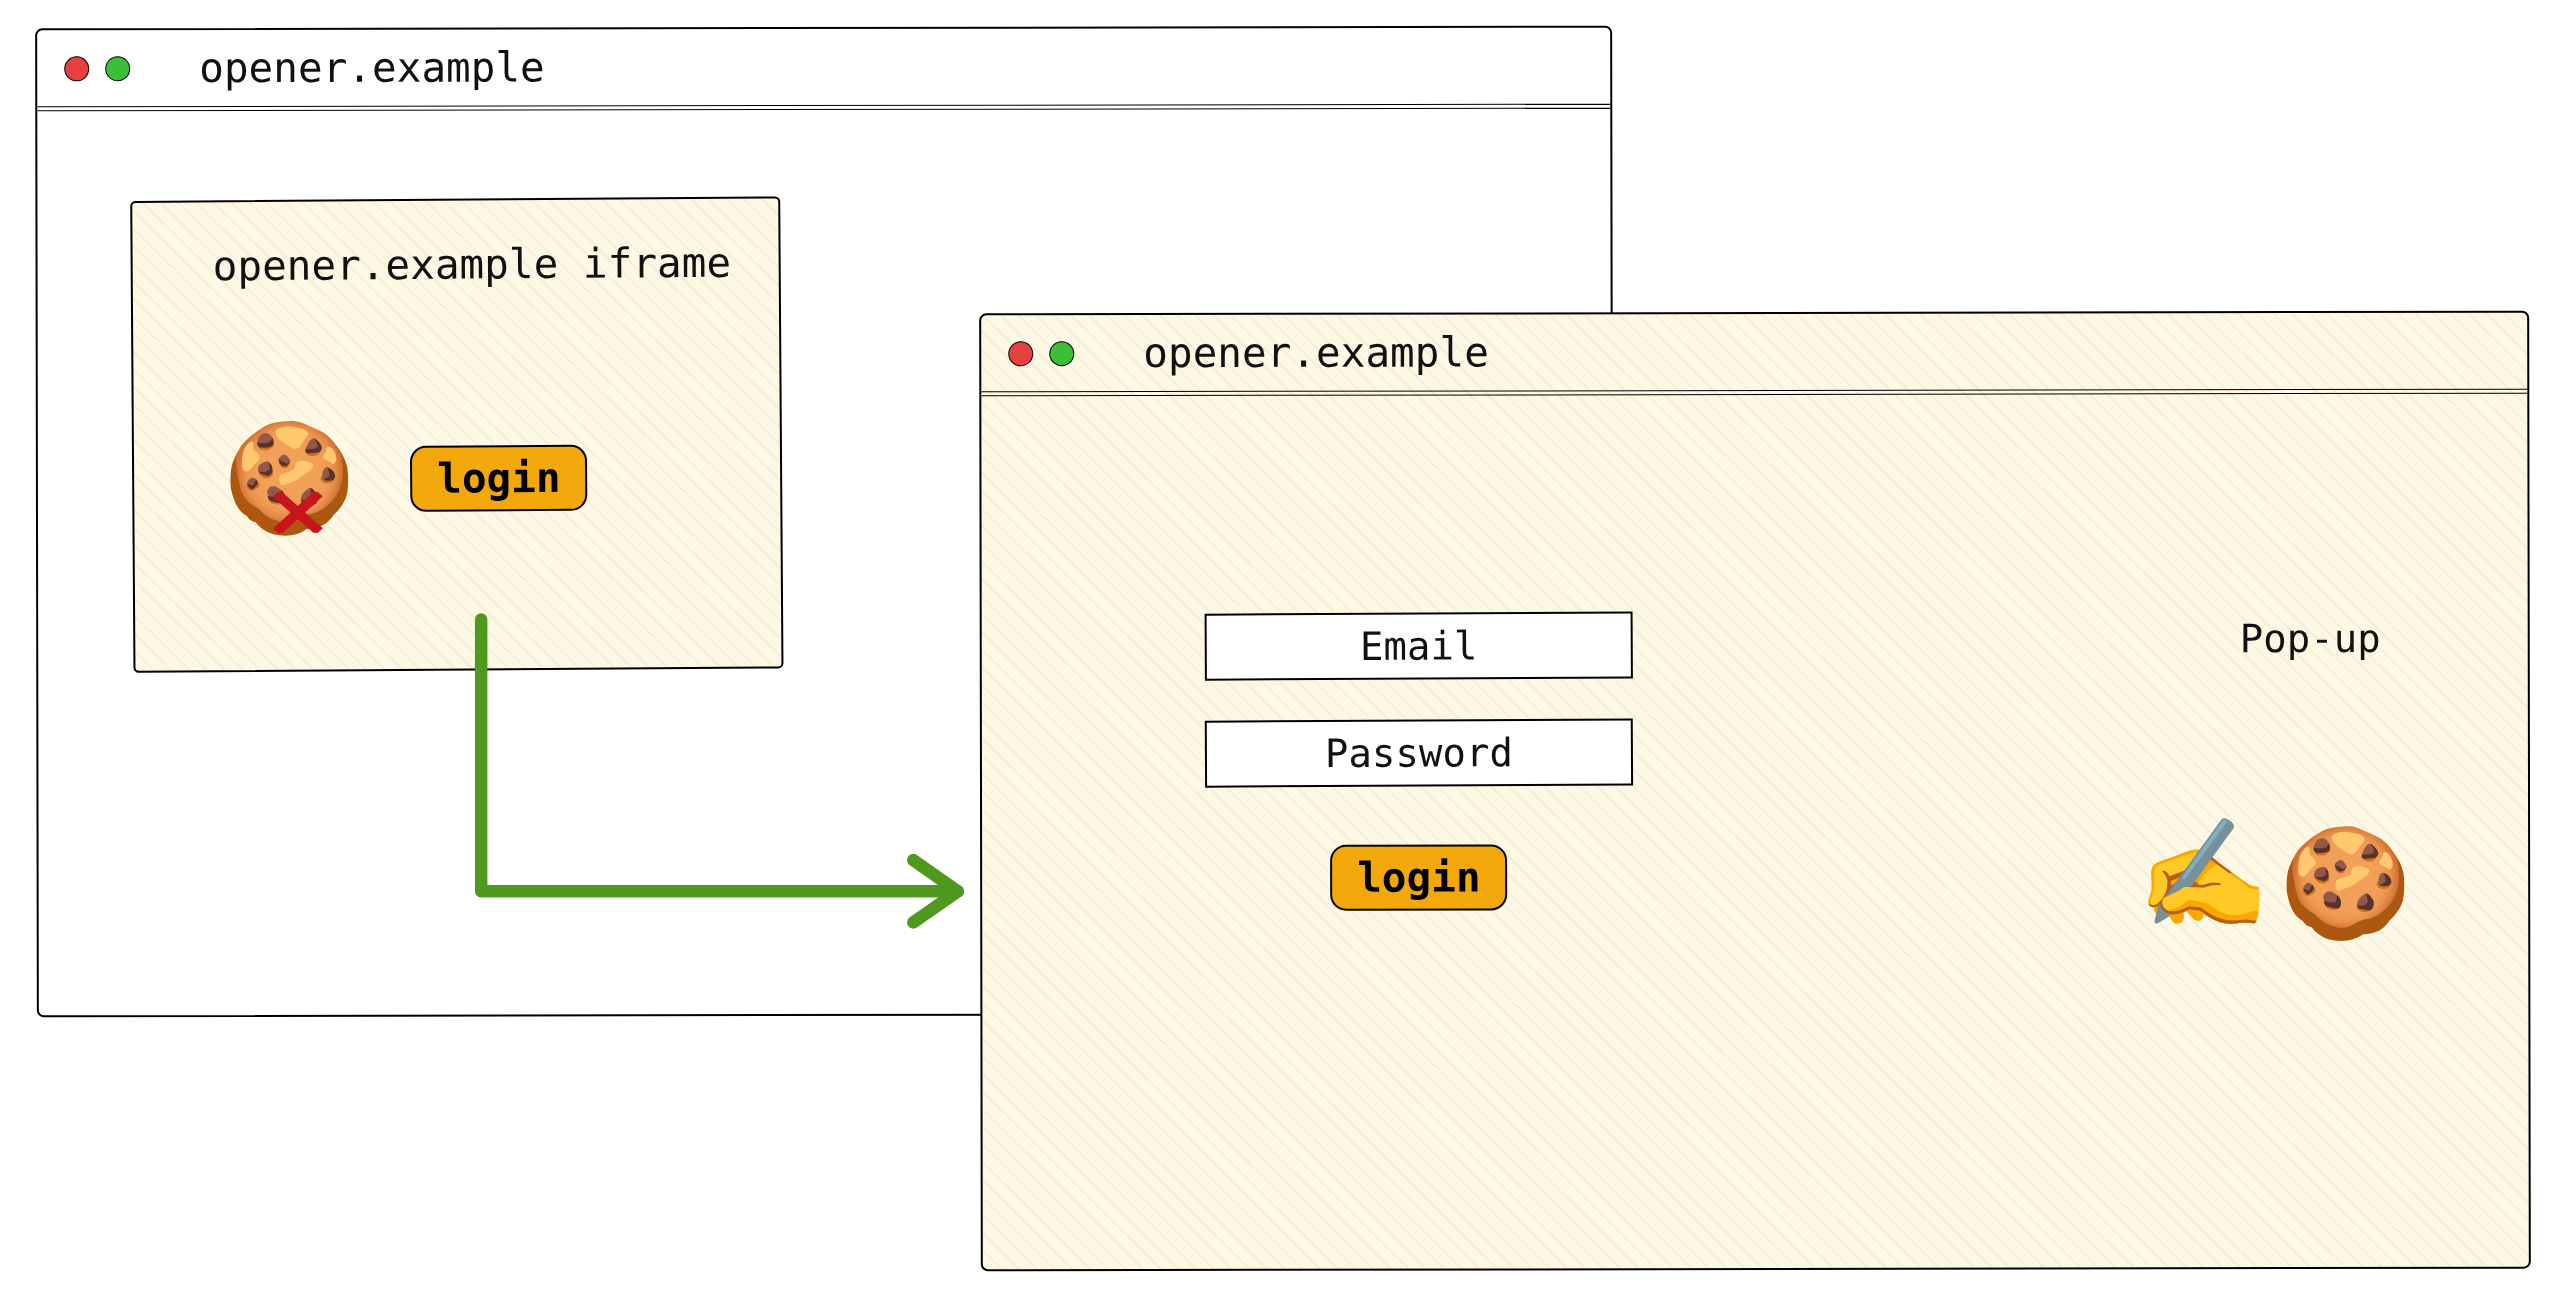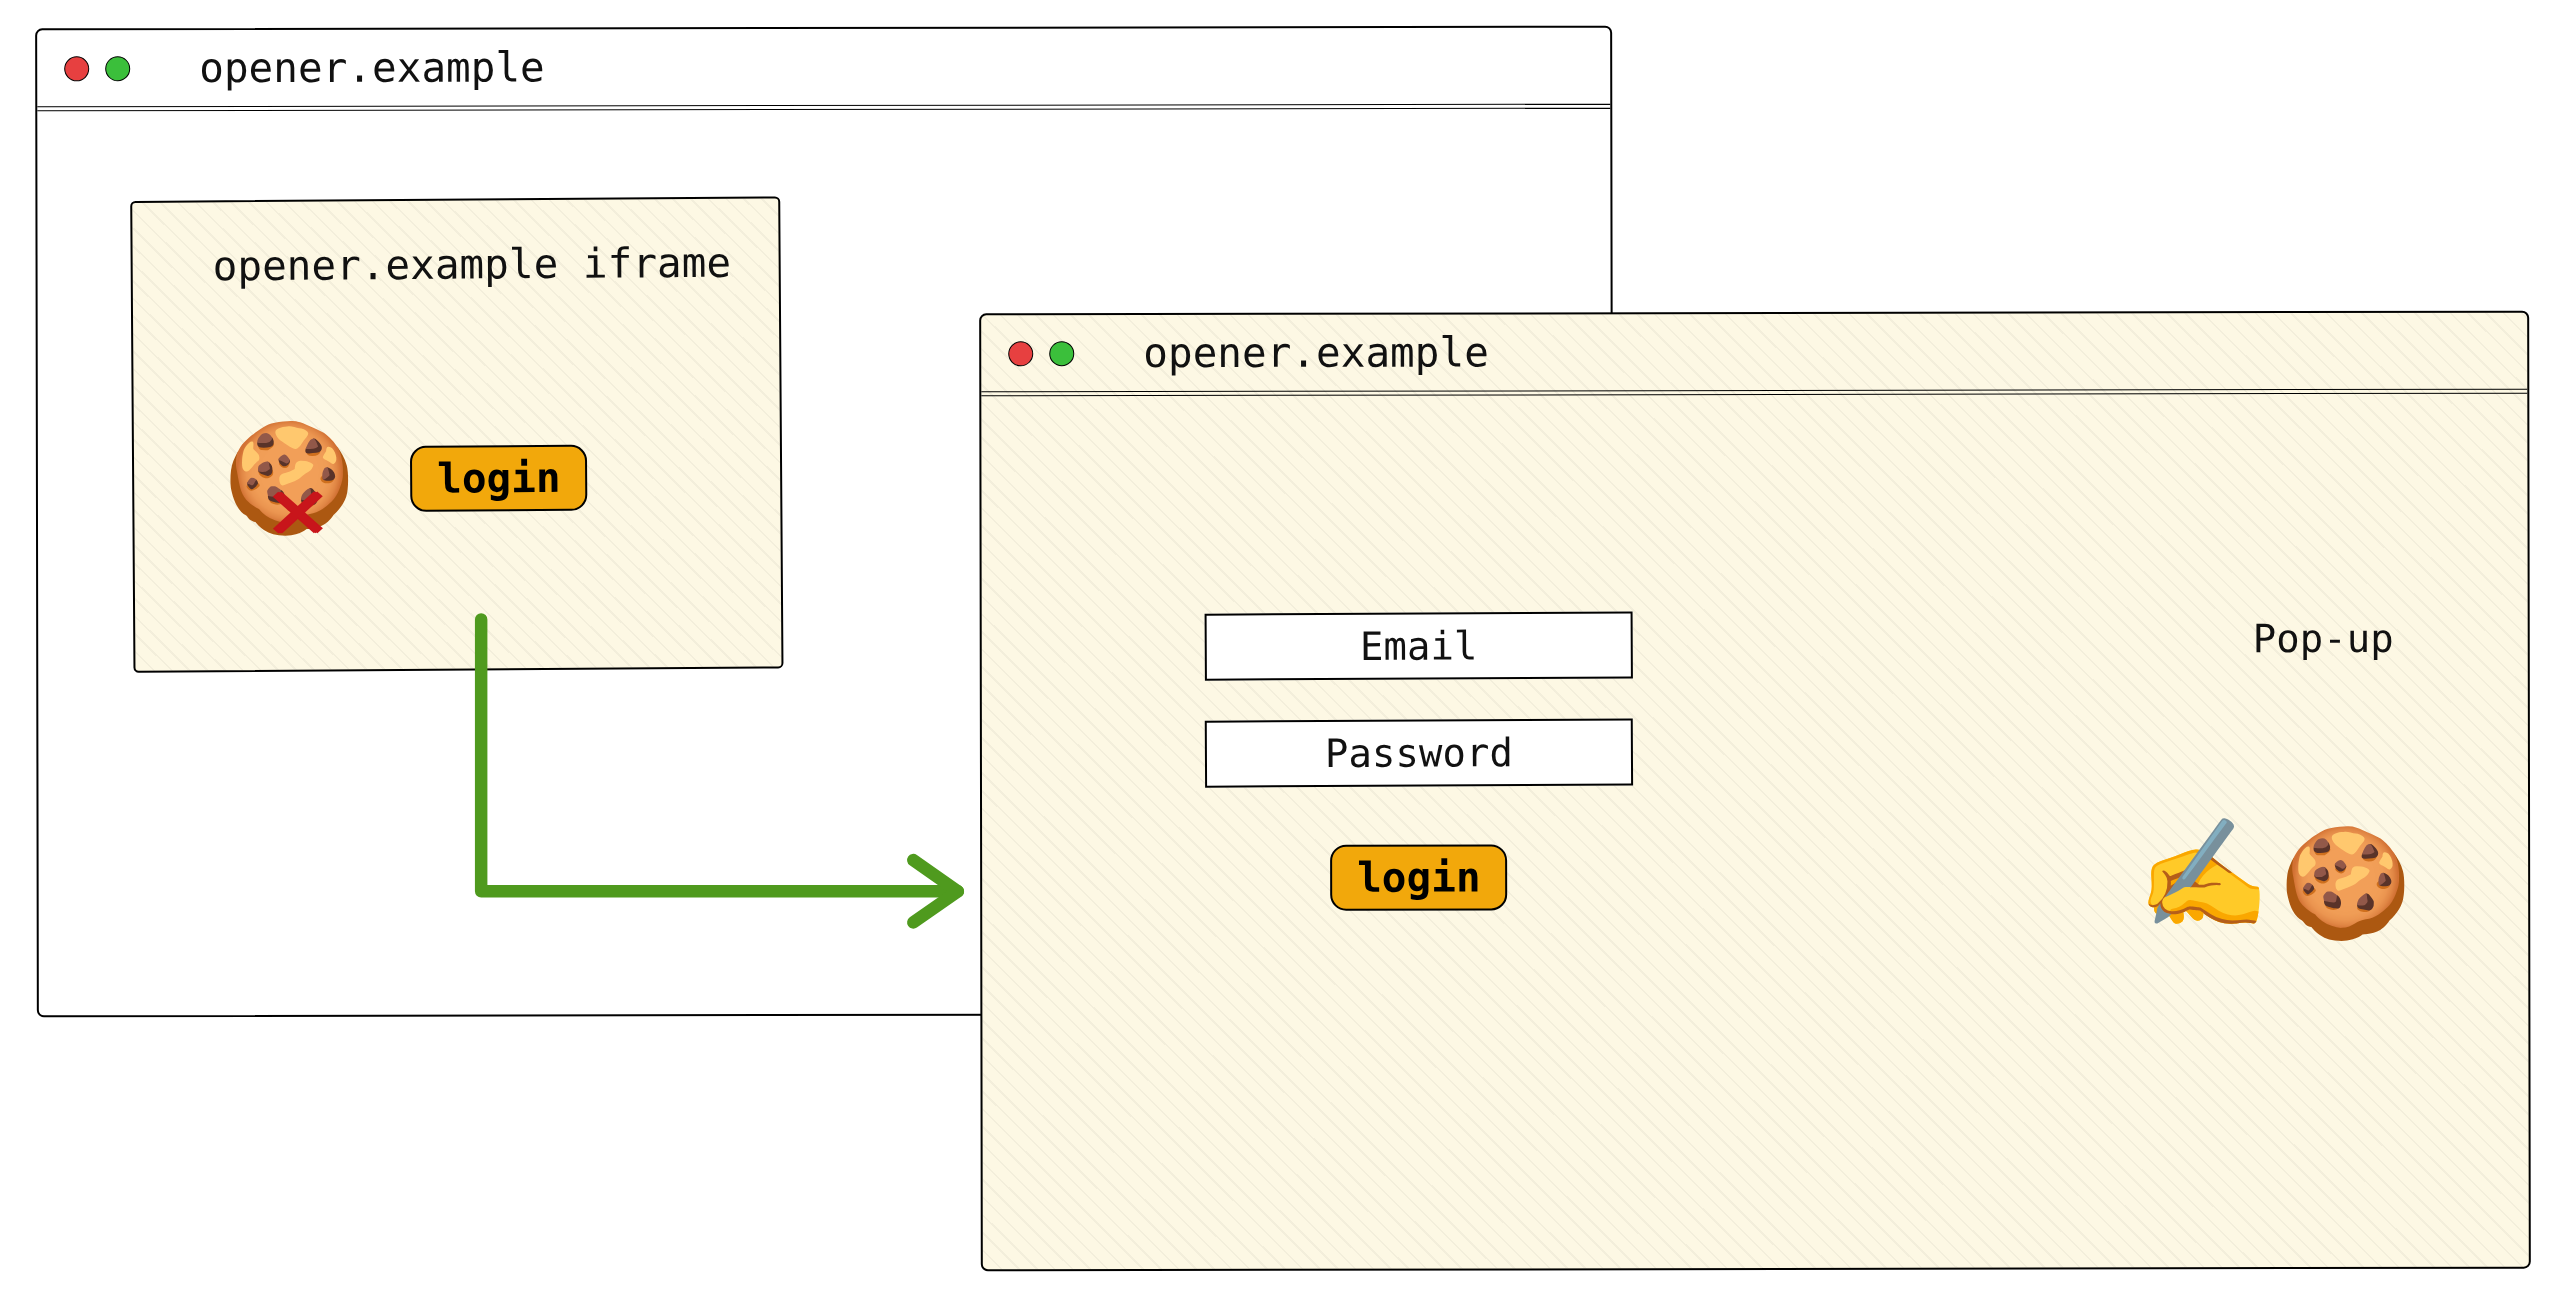--- a/index.html
+++ b/index.html
@@ -155,21 +155,21 @@
   </div>
 
   <div class="window hatched" style="left:980px; top:312px; width:1550px; height:958px;">
     <div class="titlebar" style="background:rgba(255,255,255,0);">
       <div class="dot red"></div>
       <div class="dot green"></div>
       <span class="addr">opener.example</span>
       <div class="sep"></div>
     </div>
 
-    <span class="label" style="position:absolute; right:134px; top:303px;">Pop-up</span>
+    <span class="label" style="position:absolute; right:147px; top:303px;">Pop-up</span>
 
     <div class="field" style="position:absolute; left:223px; top:298px;">
       <span>Email</span>
     </div>
 
     <div class="field" style="position:absolute; left:223px; top:405px;">
       <span>Password</span>
     </div>
 
     <div class="btn" style="position:absolute; left:348px; top:530px;">

